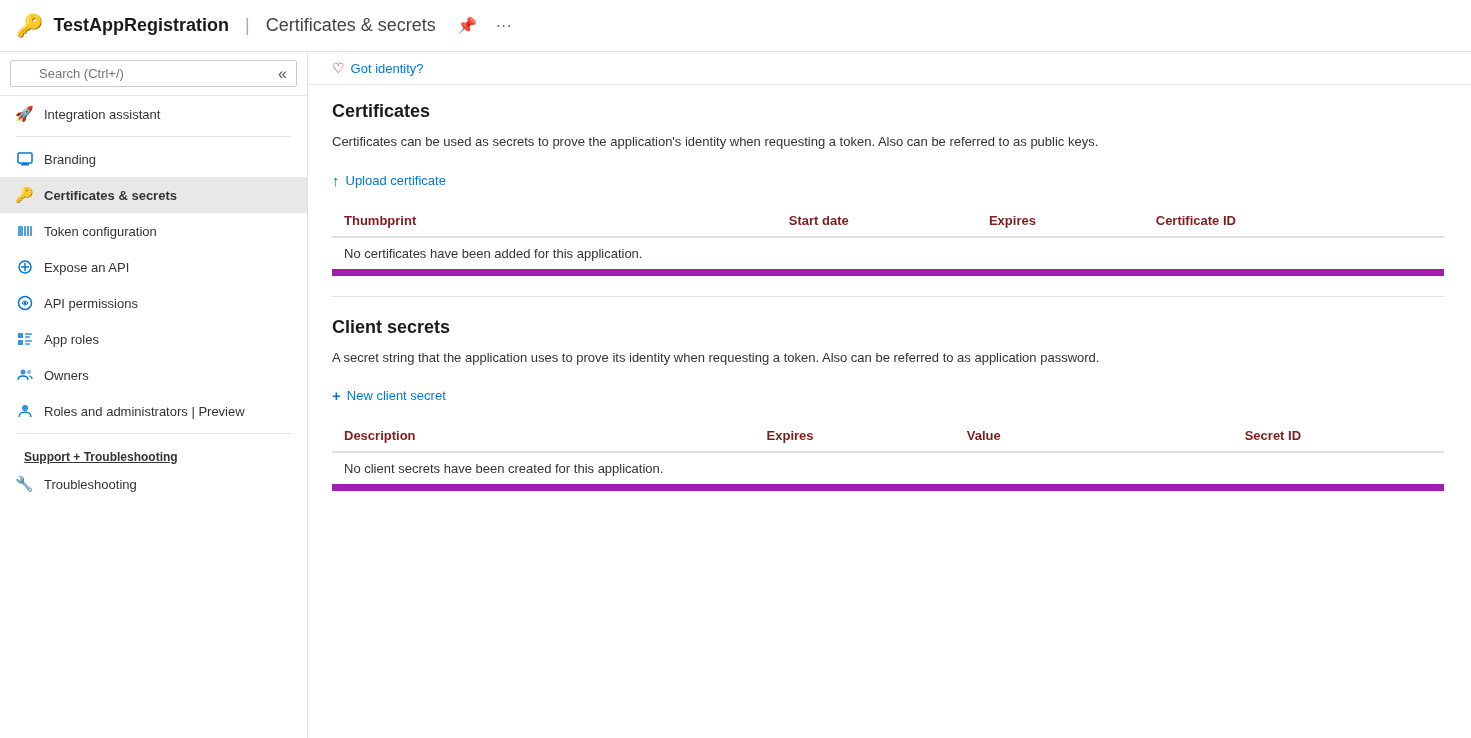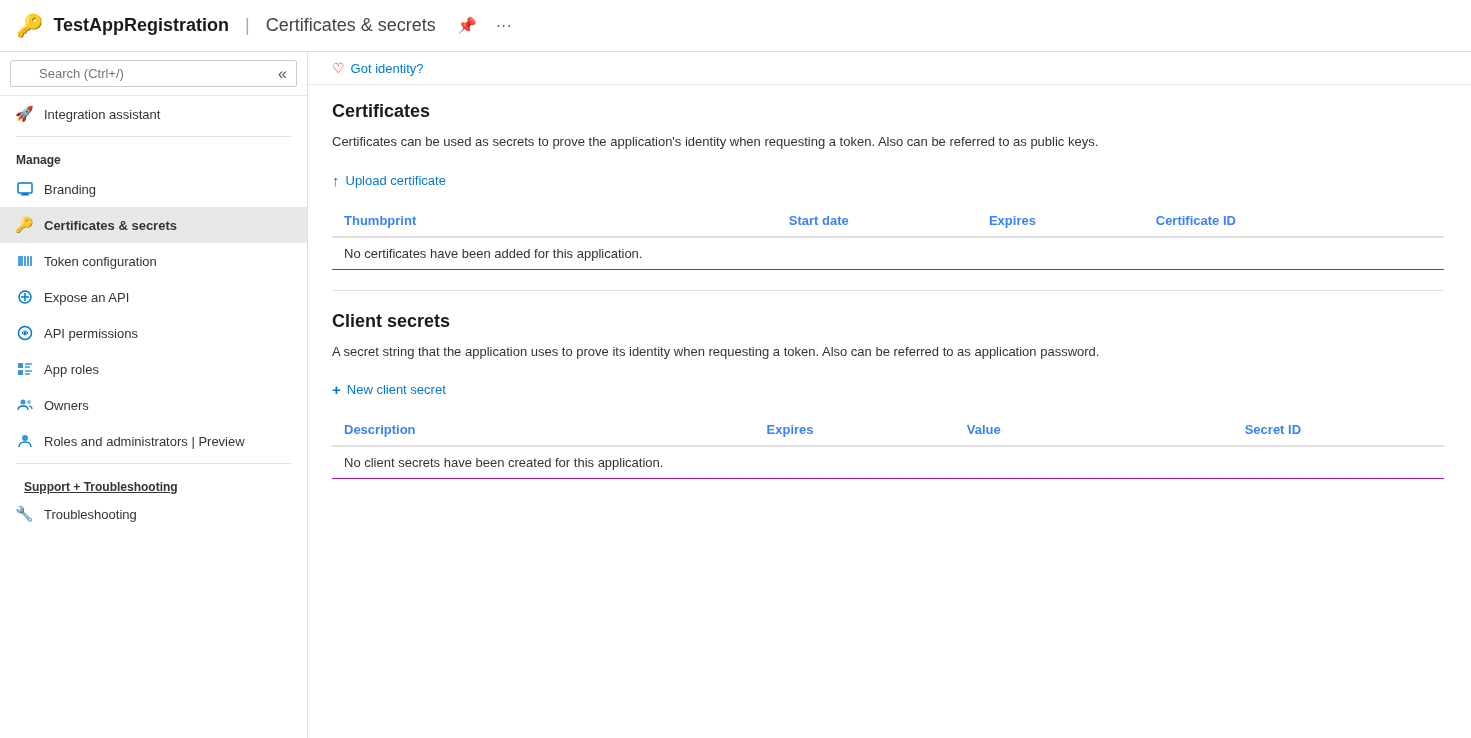--- a/index.html
+++ b/index.html
@@ -41,22 +41,22 @@
     .heart-icon { color: #e00; font-size: 14px; }
 
     .section-title { font-size: 18px; font-weight: 600; color: #1a1a1a; margin-bottom: 10px; }
     .section-desc { font-size: 13px; color: #333; margin-bottom: 14px; line-height: 1.5; }
 
     .action-btn { display: flex; align-items: center; gap: 6px; color: #0078d4; background: none; border: none; cursor: pointer; font-size: 13px; padding: 6px 0; margin-bottom: 10px; }
     .action-btn .plus-icon, .action-btn .upload-icon { font-size: 15px; font-weight: bold; }
 
     .table-container { width: 100%; border-collapse: collapse; }
     .table-container thead tr { border-bottom: 2px solid #e0e0e0; }
-    .table-container th { text-align: left; padding: 8px 12px; font-size: 13px; font-weight: 700; color: #3b82f6; white-space: nowrap; }
-    .table-container td { padding: 8px 12px; font-size: 13px; color: #333; border-bottom: 1px solid #a21caf; }
+    .table-container th { text-align: left; padding: 8px 12px; font-size: 13px; font-weight: 700; color: #7f1d1d; white-space: nowrap; }
+    .table-container td { padding: 8px 12px; font-size: 13px; color: #333; border-bottom: 7px solid #a21caf; }
     .table-container .col-thumbprint { width: 40%; }
     .table-container .col-startdate { width: 18%; }
     .table-container .col-expires { width: 15%; }
     .table-container .col-certid { width: 27%; }
 
     .empty-message { color: #c74200; font-size: 13px; padding: 10px 12px; }
 
     .section-separator { border: none; border-top: 1px solid #e0e0e0; margin: 20px 0; }
 
     
@@ -112,21 +112,20 @@
     </div>
 
     <div class="sidebar-nav">
 
       <div class="nav-item">
         <span class="nav-icon icon-rocket">🚀</span>
         <span>Integration assistant</span>
       </div>
 
       <hr class="section-divider">
-      <div class="section-label">Manage</div>
 
       <div class="nav-item">
         <span class="nav-icon icon-branding">
           <svg width="16" height="16" viewBox="0 0 16 16">
               <rect x="1" y="2" width="14" height="10" rx="1" fill="none" stroke="#0078d4" stroke-width="1.5"></rect>
               <rect x="4" y="13" width="8" height="1.5" rx="0.5" fill="#0078d4"></rect>
               <rect x="6" y="12" width="4" height="1" fill="#0078d4"></rect>
             </svg>
         </span>
         <span>Branding</span>

